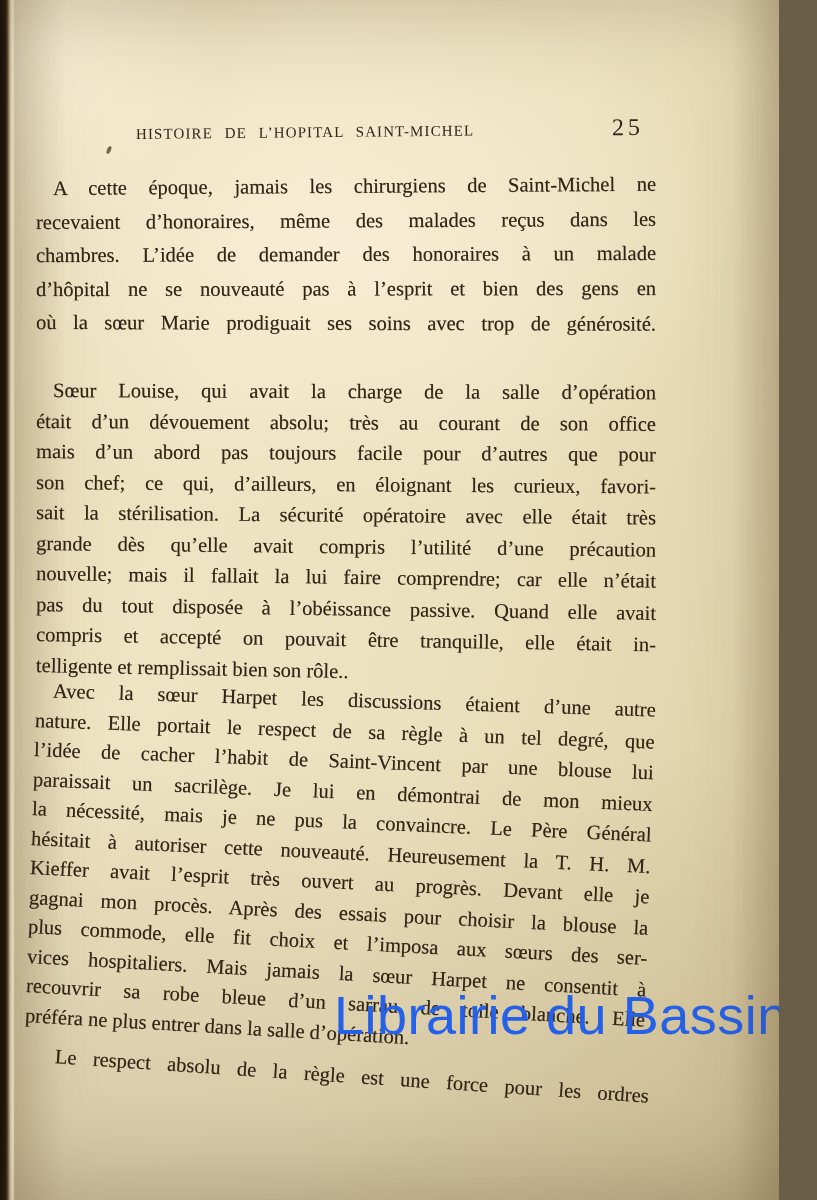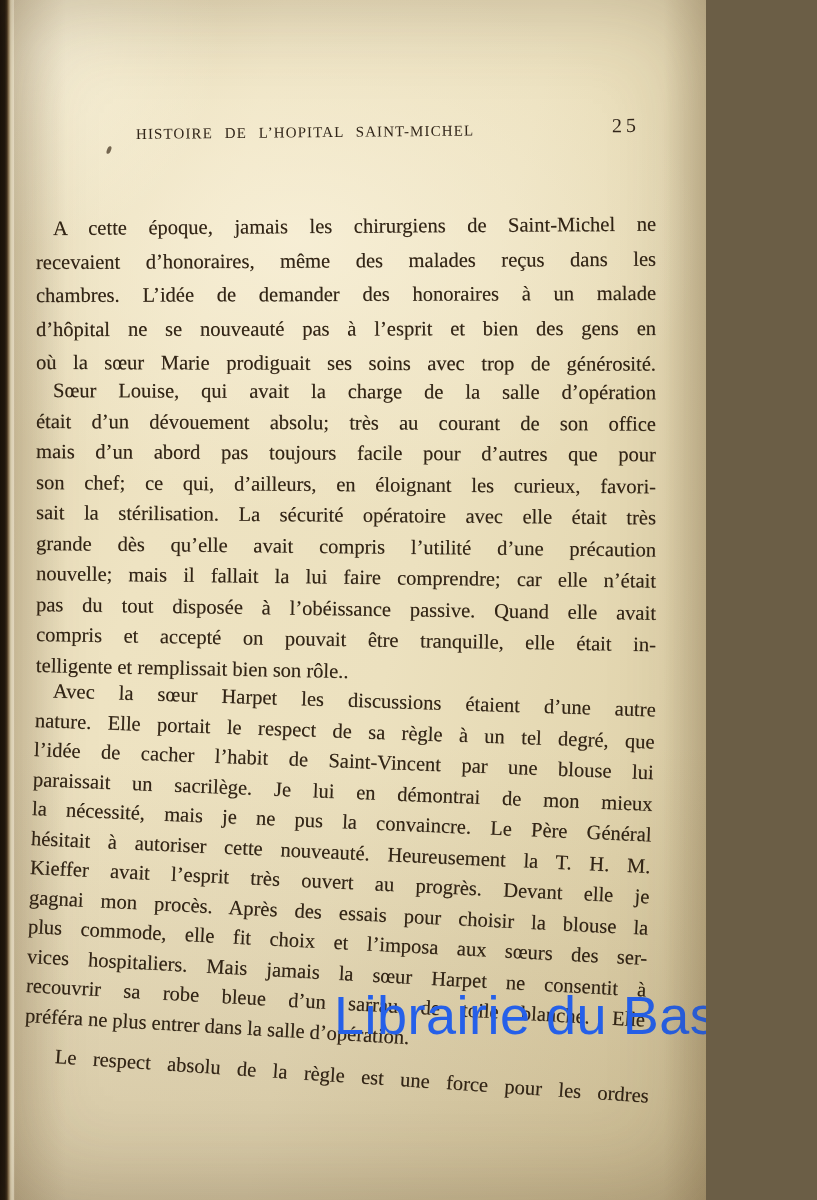--- a/index.html
+++ b/index.html
@@ -1,18 +1,18 @@
 <!DOCTYPE html>
 <html><head>
 <meta charset="utf-8">
 <style>
   html,body{margin:0;padding:0;background:#6b5e46;}
   #photo{
     position:relative;
-    width:706px;height:1200px;
+    width:779px;height:1200px;
     overflow:hidden;
     font-family:"Liberation Serif","DejaVu Serif",serif;
     background:
       radial-gradient(ellipse 620px 420px at 42% 20%, rgba(248,240,216,.85) 0%, rgba(248,240,216,0) 65%),
       linear-gradient(to bottom, rgba(0,0,0,0) 62%, rgba(118,94,56,.16) 92%, rgba(110,86,50,.22) 100%),
       linear-gradient(to left, rgba(116,92,54,.22) 0%, rgba(116,92,54,0) 6%),
       linear-gradient(105deg,#e6dab6 0%, #eee3c2 28%, #ece1bf 55%, #e2d5ae 82%, #d9cba2 100%);
   }
   #vignette{position:absolute;inset:0;box-shadow:inset 0 0 95px rgba(74,54,28,.28);pointer-events:none;}
   #spine-edge{
@@ -30,21 +30,21 @@
   }
   
   #hdr-title{
     position:absolute;left:136px;top:126px;
     font-size:15px;letter-spacing:1.1px;word-spacing:7px;
     color:#32261a;transform:rotate(-0.6deg);transform-origin:0 50%;
     white-space:nowrap;
   }
   #hdr-page{
     position:absolute;left:612px;top:114px;
-    font-size:20px;letter-spacing:4px;color:#32261a;
+    font-size:24px;letter-spacing:4px;color:#32261a;
     transform:rotate(-0.6deg);
   }
   #speck{
     position:absolute;left:107px;top:146px;width:4px;height:8px;
     background:#4a3a26;border-radius:60% 40% 60% 40%;transform:rotate(18deg);opacity:.75;
   }
   
   .para{position:absolute;left:36px;width:620px;color:#322516;}
   .ln{
     white-space:nowrap;
@@ -52,21 +52,21 @@
     transform-origin:0 50%;
     font-size:20.5px;
     text-shadow:0.25px 0.25px 0.45px rgba(46,32,16,.45);
   }
   .ln.end{text-align-last:left;}
   .ln.ind{text-indent:17px;}
   #p1 .ln{line-height:33.5px;}
   #p2 .ln{line-height:30.5px;}
   #p3 .ln{line-height:29.5px;}
   #p4 .ln{line-height:30px;}
-  #p1{top:172px;margin-top:40px;}
+  #p1{top:172px;}
   #p2{top:375px;}
   #p3{top:676px;}
   #p4{top:1040px;}
   
   #watermark{
     position:absolute;left:334px;top:988px;
     font-family:"Liberation Sans","DejaVu Sans",sans-serif;
     font-size:54px;line-height:1;letter-spacing:0.5px;
     white-space:nowrap;font-weight:400;
   }

